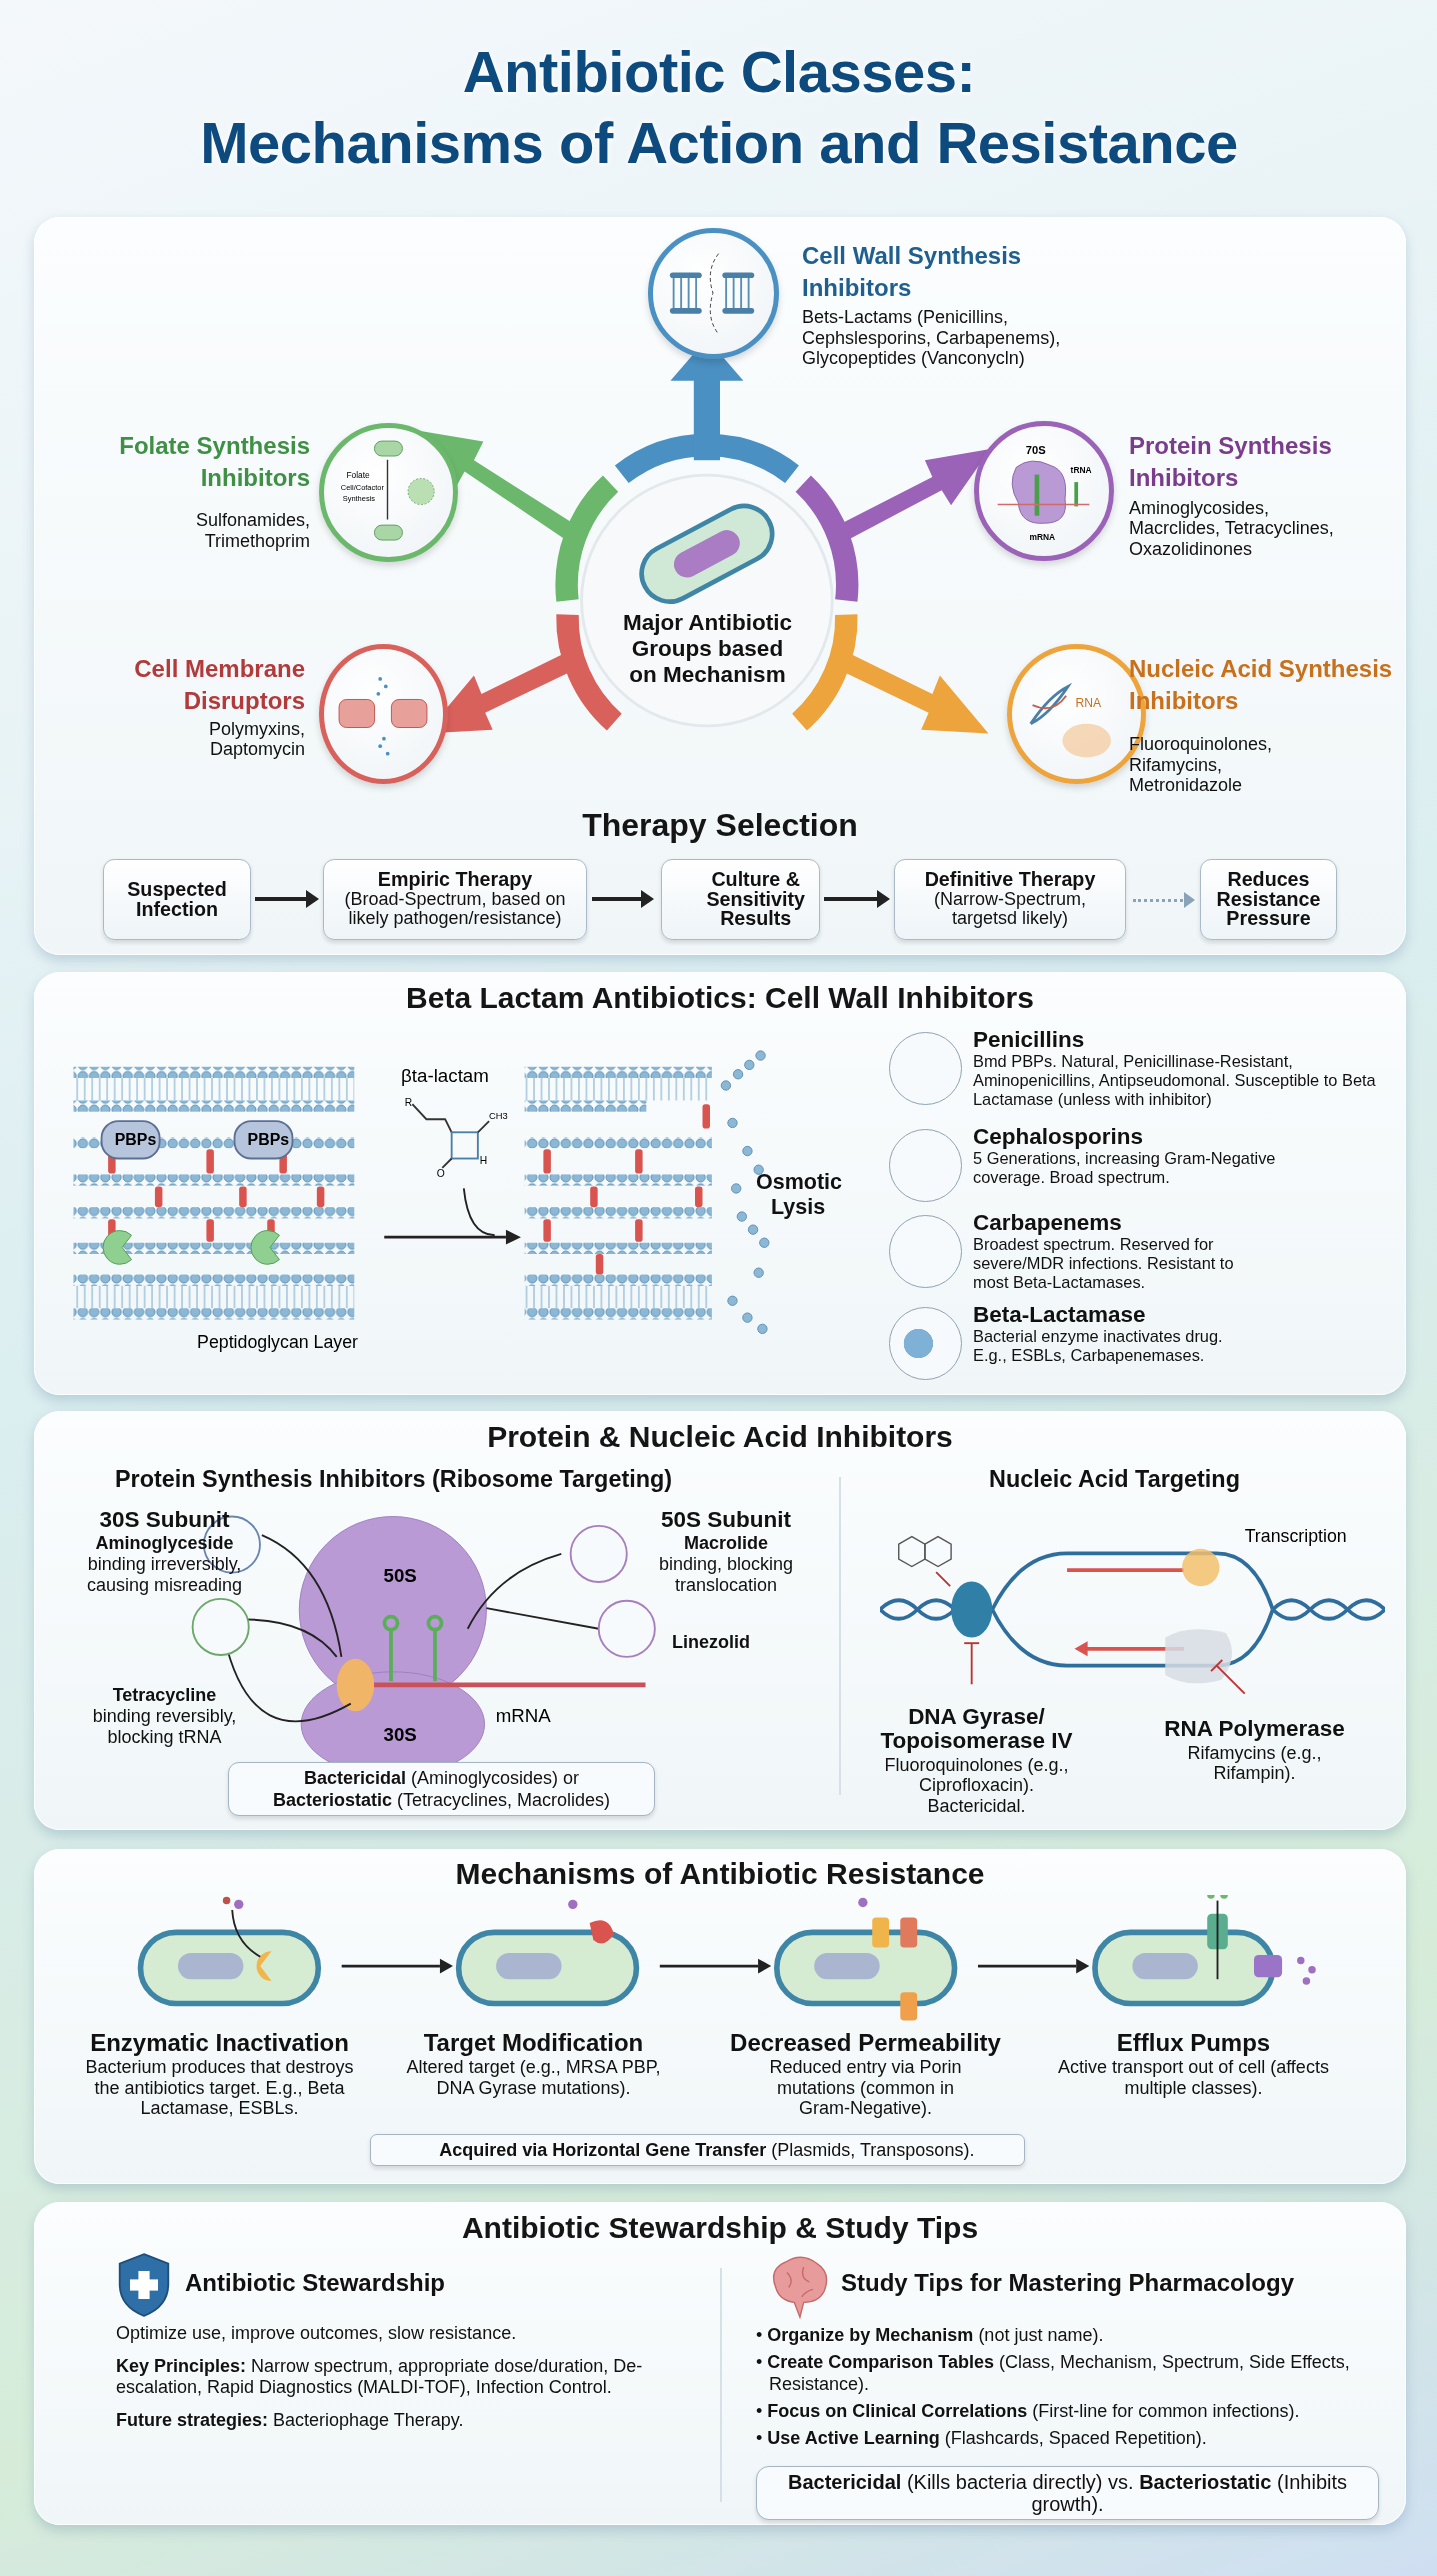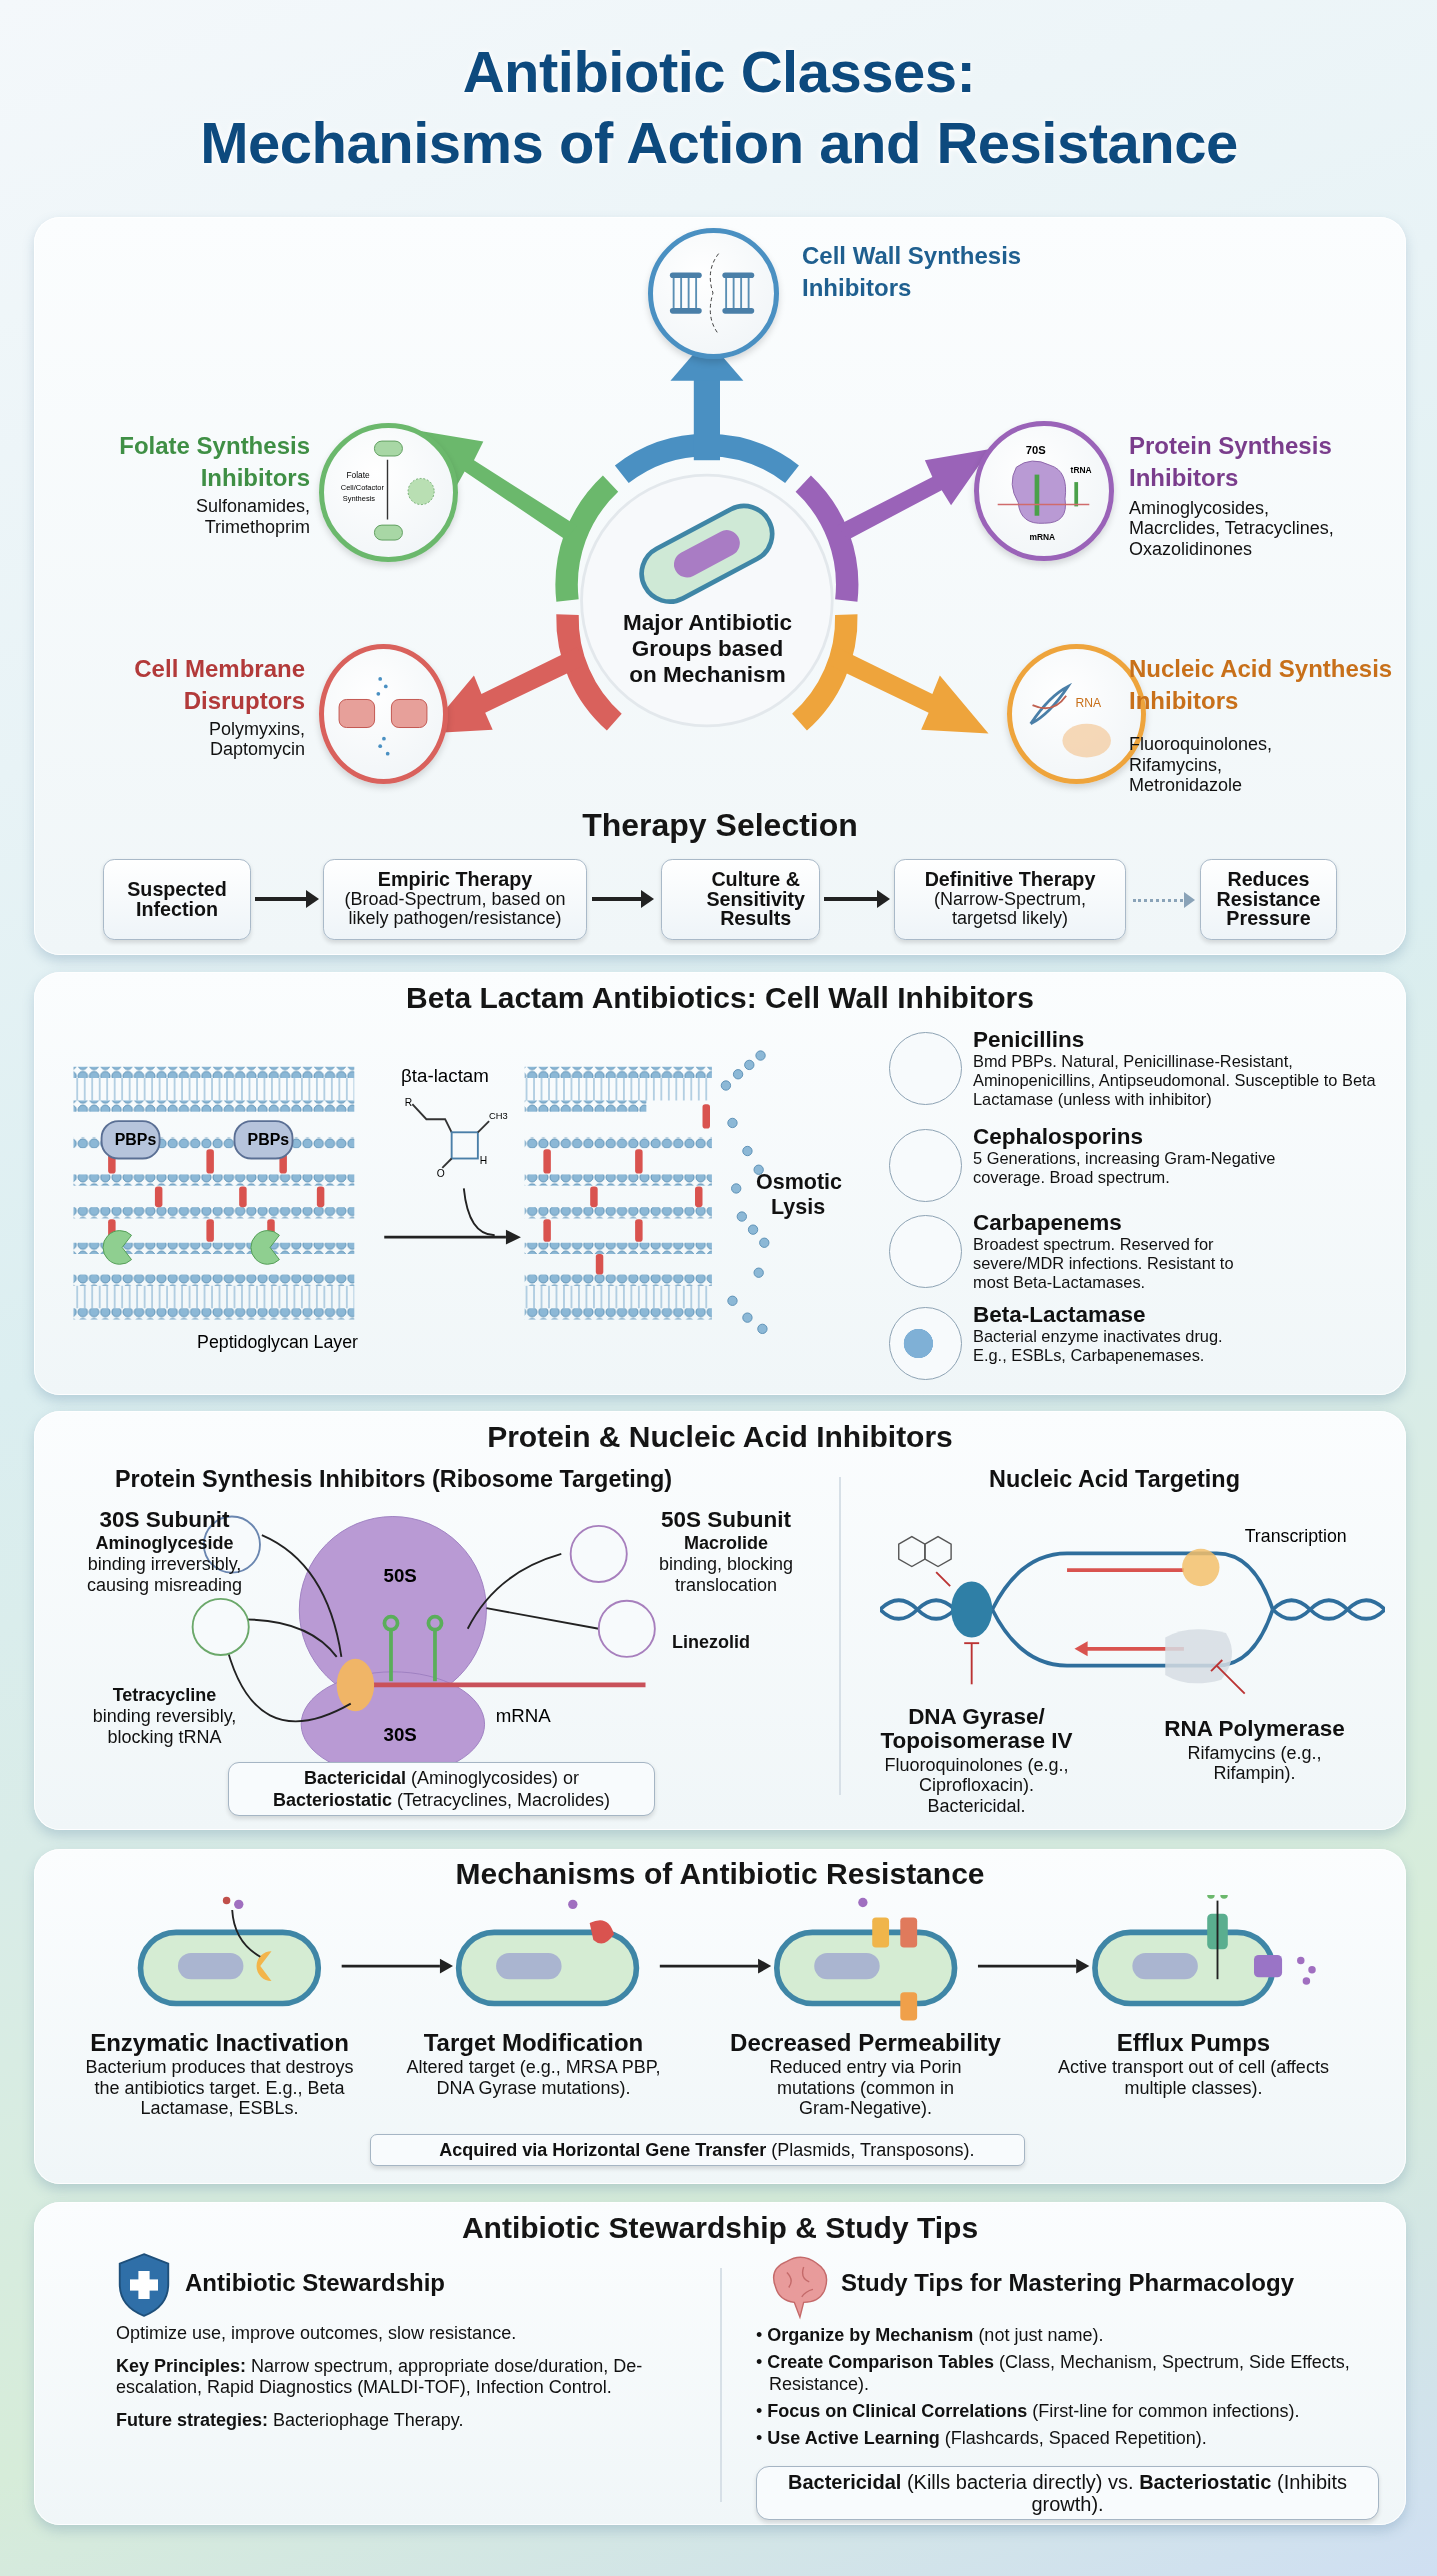--- a/index.html
+++ b/index.html
@@ -136,36 +136,41 @@
           <rect x="18" y="42" width="34" height="6" rx="3"></rect>
           <rect x="18" y="80" width="34" height="6" rx="3"></rect>
           <rect x="74" y="42" width="34" height="6" rx="3"></rect>
           <rect x="74" y="80" width="34" height="6" rx="3"></rect>
         </g>
       <path d="M 70 22 Q 56 40 64 64 Q 56 90 70 108" stroke="#333" stroke-dasharray="4 3" fill="none"></path>
     </svg>
   </div>
   <div class="abs" style="left:768px;top:22.5px;width:356px;">
     <div class="cat-title" style="color:#1f5f8f;width:243px;">Cell Wall Synthesis Inhibitors</div>
+    <div class="cat-desc" style="margin-top:3.7px;">
+      <div>Bets-Lactams (Penicillins,</div>
+      <div>Cephslesporins, Carbapenems),</div>
+      <div>Glycopeptides (Vanconycln)</div>
+    </div>
   </div>
 
   <div class="circ" style="left:285px;top:206px;width:139px;height:139px;border:5.6px solid #6bb86c;">
     <svg width="127" height="127" viewBox="0 0 136 136">
       <rect x="54" y="14" width="30" height="16" rx="8" fill="#a8d7a5" stroke="#5a9a5a"></rect>
       <rect x="54" y="104" width="30" height="16" rx="8" fill="#a8d7a5" stroke="#5a9a5a"></rect>
       <line x1="68" y1="34" x2="68" y2="98" stroke="#333" stroke-width="1.5"></line>
       <text x="24" y="54" font-size="9" font-family="Liberation Sans, sans-serif">Folate</text>
       <text x="18" y="66" font-size="8" font-family="Liberation Sans, sans-serif">Cell/Cofactor</text>
       <text x="20" y="78" font-size="8" font-family="Liberation Sans, sans-serif">Synthesis</text>
       <circle cx="104" cy="68" r="14" fill="#b9dfb3" stroke="#6ba86a" stroke-dasharray="2 2"></circle>
     </svg>
   </div>
   <div class="abs" style="left:51px;top:213px;width:225px;text-align:right;">
     <div class="cat-title" style="color:#3f8f45;">Folate Synthesis Inhibitors</div>
-    <div class="cat-desc" style="margin-top:2px;">
+    <div class="cat-desc" style="margin-top:16px;">
       <div>Sulfonamides,</div>
       <div>Trimethoprim</div>
     </div>
   </div>
 
   <div class="circ" style="left:940px;top:204px;width:140px;height:140px;border:5.6px solid #9a63b8;">
     <svg width="129" height="129" viewBox="0 0 138 138">
       <text x="50" y="30" font-size="12" font-weight="700" font-family="Liberation Sans, sans-serif">70S</text>
       <text x="98" y="50" font-size="9" font-weight="700" font-family="Liberation Sans, sans-serif">tRNA</text>
       <path d="M 40 44 Q 56 32 76 42 Q 96 48 92 78 Q 96 104 70 104 Q 44 106 42 82 Q 30 62 40 44 Z" fill="#b99ad4" stroke="#8a63a8"></path>

